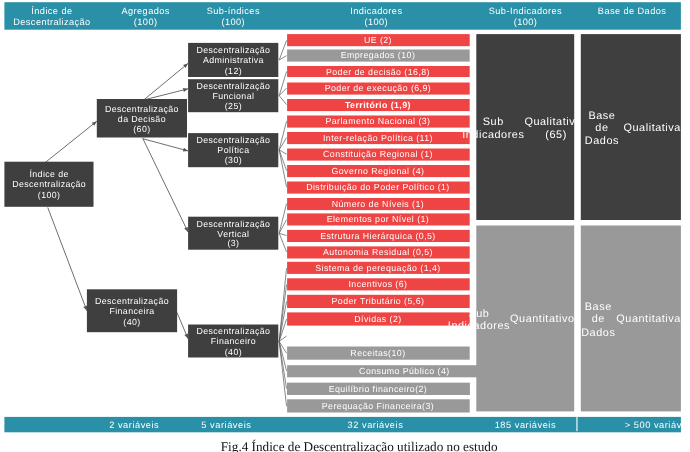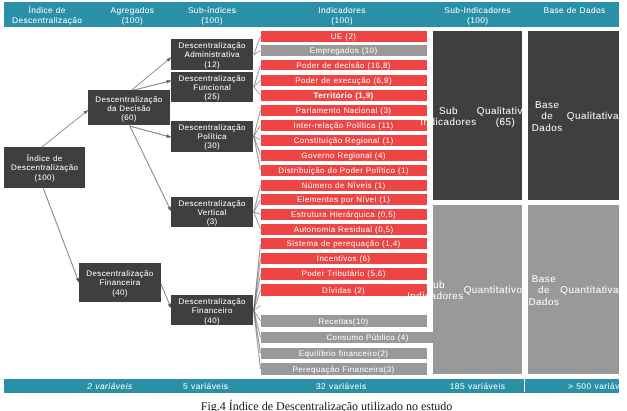--- a/index.html
+++ b/index.html
@@ -110,21 +110,21 @@
       <div class="hdrcell" style="left: 477.7px; top: 6.2px;">
         <div>Sub-Indicadores</div>
         <div>(100)</div>
       </div>
       <div class="hdrcell" style="left: 574.6px; top: 6.2px;">
         <div>Base de Dados</div>
       </div>
     </div>
   <div id="footer-cells">
       <div class="ftcell" style="left: 40.7px; top: 370px; font-style: italic;">1 variável</div>
-      <div class="ftcell" style="left: 110px; top: 381.6px; font-style: italic;">2 variáveis</div>
+      <div class="ftcell" style="left: 122px; top: 381.6px;">2 variáveis</div>
       <div class="ftcell" style="left: 205.8px; top: 381.6px;">5 variáveis</div>
       <div class="ftcell" style="left: 341.3px; top: 381.6px;">32 variáveis</div>
       <div class="ftcell" style="left: 477.6px; top: 381.6px;">185 variáveis</div>
       <div class="ftcell" style="left: 575px; top: 381.6px; margin-left: 25px;">&gt; 500 variáveis</div>
     </div>
   <div id="nodes">
       <div class="node dark" style="left: 4px; top: 147.4px; width: 81.4px; height: 40.3px;">
         <div>Índice de</div>
         <div>Descentralização</div>
         <div>(100)</div>

